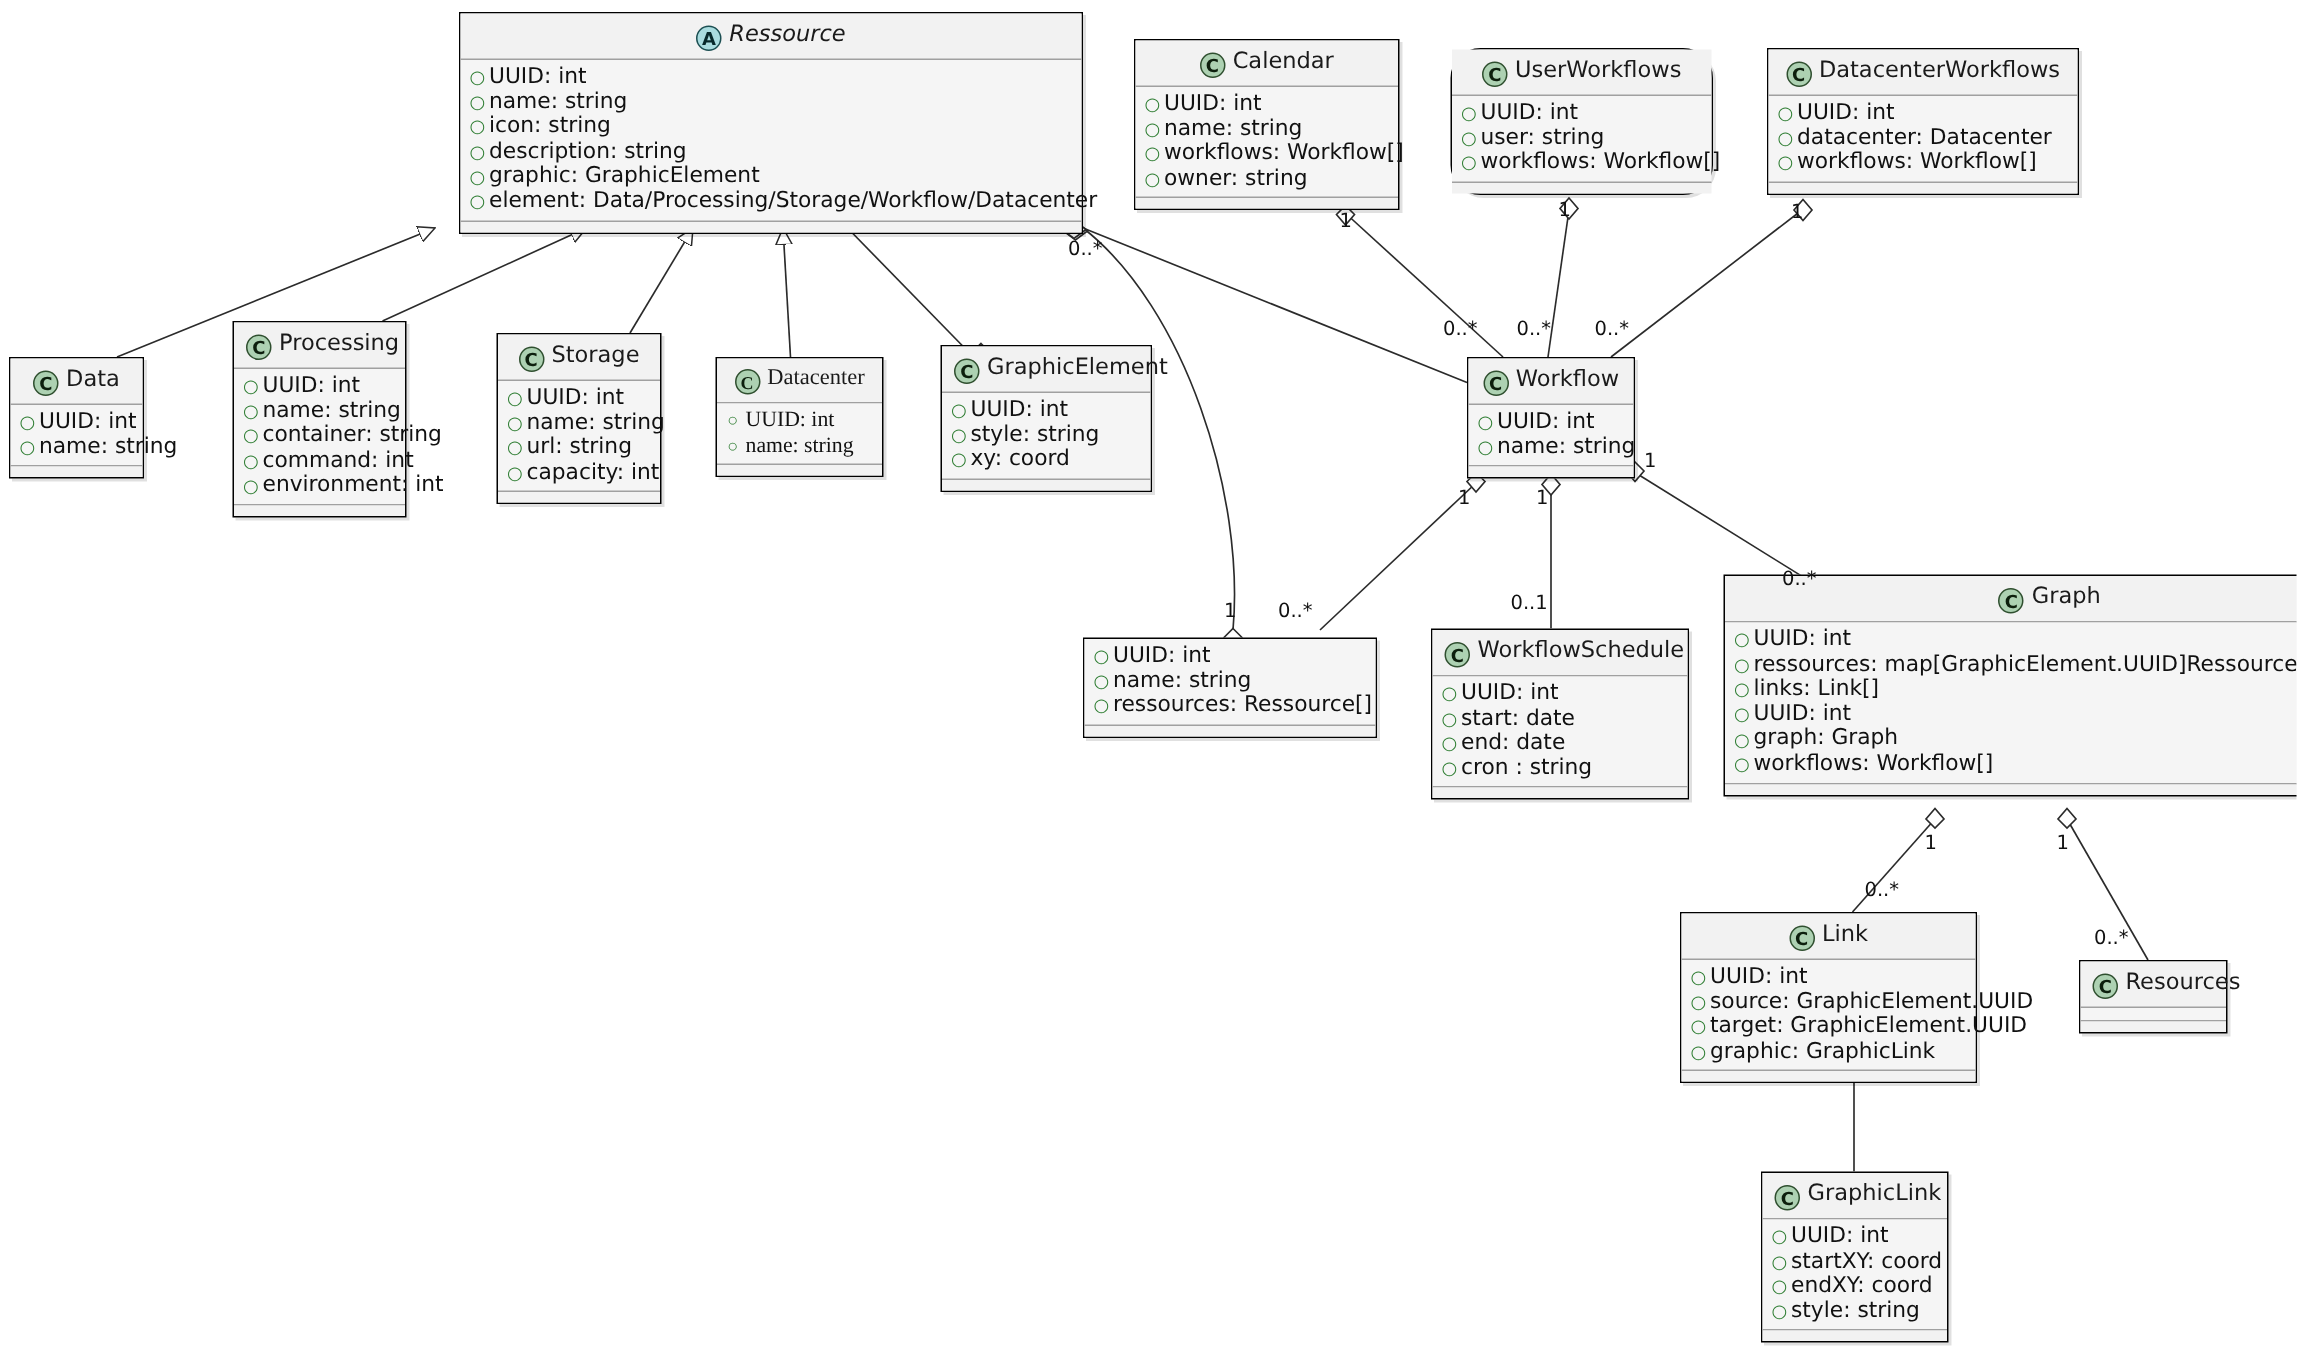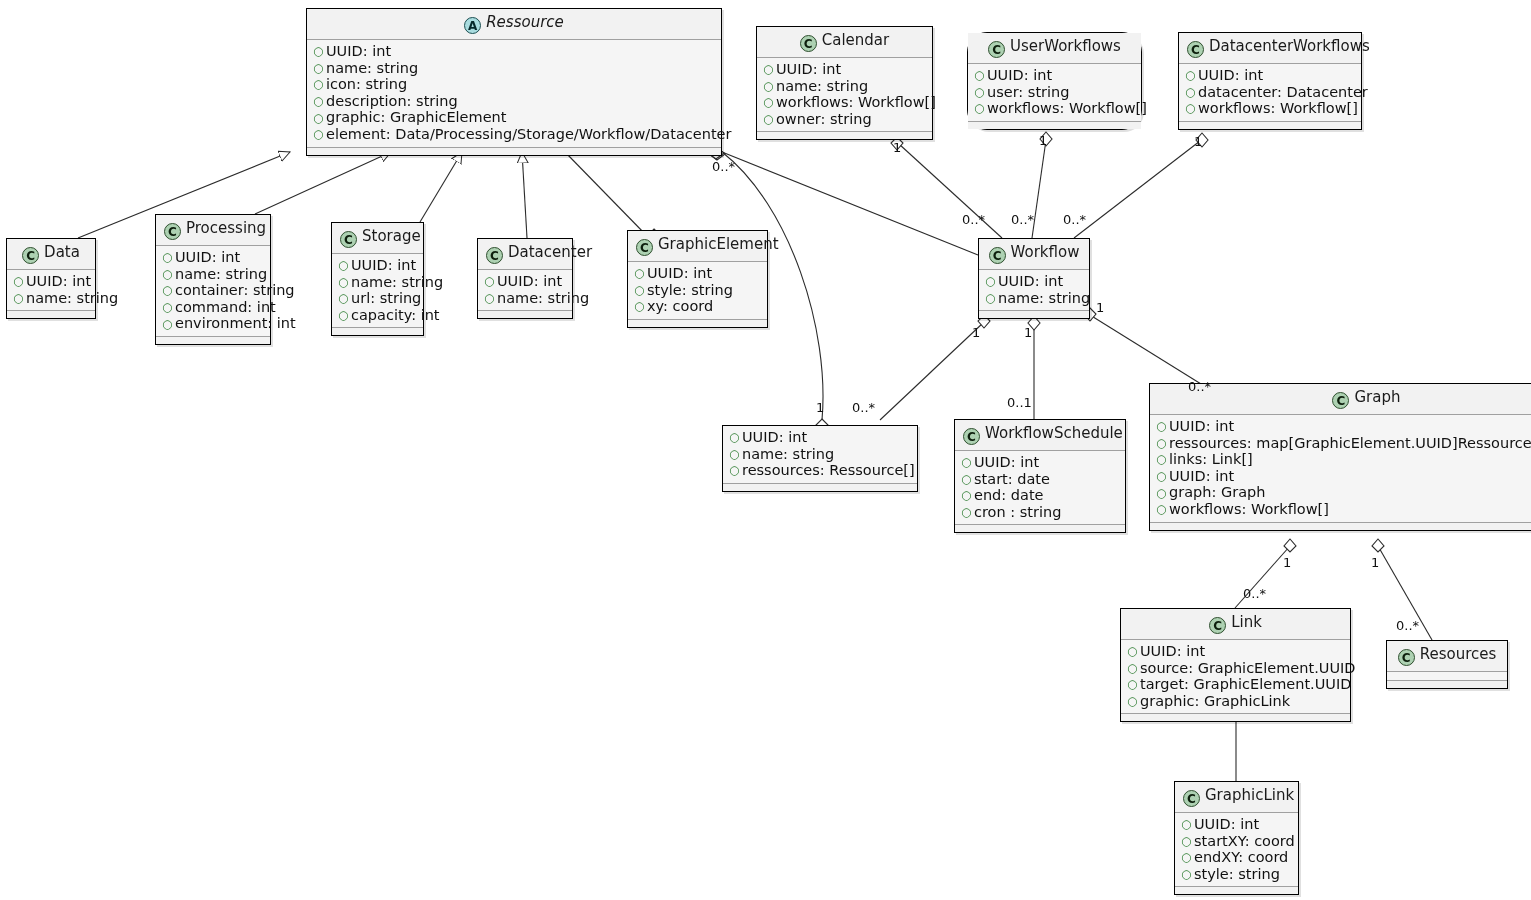--- a/index.html
+++ b/index.html
@@ -183,21 +183,21 @@
             <span class="vis">○</span>
             <span>user: string</span>
           </div>
           <div class="attr">
             <span class="vis">○</span>
             <span>workflows: Workflow[]</span>
           </div>
         </div>
         <div class="uml-footer"></div>
       </div>
-      <div class="uml-class" style="left: 1178px; top: 32px; width: 184px;">
+      <div class="uml-class" style="left: 1178px; top: 32px; width: 208px;">
         <div class="uml-header"><span class="badge c">C</span><span class="cls-name">DatacenterWorkflows</span></div>
         <div class="uml-attrs">
           <div class="attr">
             <span class="vis">○</span>
             <span>UUID: int</span>
           </div>
           <div class="attr">
             <span class="vis">○</span>
             <span>datacenter: Datacenter</span>
           </div>
@@ -241,21 +241,21 @@
             <span class="vis">○</span>
             <span>command: int</span>
           </div>
           <div class="attr">
             <span class="vis">○</span>
             <span>environment: int</span>
           </div>
         </div>
         <div class="uml-footer"></div>
       </div>
-      <div class="uml-class" style="left: 331px; top: 222px; width: 93px;">
+      <div class="uml-class" style="left: 331px; top: 222px; width: 110px;">
         <div class="uml-header"><span class="badge c">C</span><span class="cls-name">Storage</span></div>
         <div class="uml-attrs">
           <div class="attr">
             <span class="vis">○</span>
             <span>UUID: int</span>
           </div>
           <div class="attr">
             <span class="vis">○</span>
             <span>name: string</span>
           </div>
@@ -263,21 +263,21 @@
             <span class="vis">○</span>
             <span>url: string</span>
           </div>
           <div class="attr">
             <span class="vis">○</span>
             <span>capacity: int</span>
           </div>
         </div>
         <div class="uml-footer"></div>
       </div>
-      <div class="uml-class" style="left: 477px; top: 238px; width: 96px;">
+      <div class="uml-class" style="left: 477px; top: 238px; width: 112px; font-family: Liberation Serif, serif;">
         <div class="uml-header"><span class="badge c">C</span><span class="cls-name">Datacenter</span></div>
         <div class="uml-attrs">
           <div class="attr">
             <span class="vis">○</span>
             <span>UUID: int</span>
           </div>
           <div class="attr">
             <span class="vis">○</span>
             <span>name: string</span>
           </div>
@@ -378,21 +378,21 @@
             <span class="vis">○</span>
             <span>graph: Graph</span>
           </div>
           <div class="attr">
             <span class="vis">○</span>
             <span>workflows: Workflow[]</span>
           </div>
         </div>
         <div class="uml-footer"></div>
       </div>
-      <div class="uml-class" style="left: 1120px; top: 608px; width: 231px;">
+      <div class="uml-class" style="left: 1120px; top: 608px; width: 198px;">
         <div class="uml-header"><span class="badge c">C</span><span class="cls-name">Link</span></div>
         <div class="uml-attrs">
           <div class="attr">
             <span class="vis">○</span>
             <span>UUID: int</span>
           </div>
           <div class="attr">
             <span class="vis">○</span>
             <span>source: GraphicElement.UUID</span>
           </div>
@@ -400,21 +400,21 @@
             <span class="vis">○</span>
             <span>target: GraphicElement.UUID</span>
           </div>
           <div class="attr">
             <span class="vis">○</span>
             <span>graphic: GraphicLink</span>
           </div>
         </div>
         <div class="uml-footer"></div>
       </div>
-      <div class="uml-class" style="left: 1386px; top: 640px; width: 122px;">
+      <div class="uml-class" style="left: 1386px; top: 640px; width: 99px;">
         <div class="uml-header"><span class="badge c">C</span><span class="cls-name">Resources</span></div>
         <div class="uml-attrs empty"></div>
         <div class="uml-footer"></div>
       </div>
       <div class="uml-class" style="left: 1174px; top: 781px; width: 125px;">
         <div class="uml-header"><span class="badge c">C</span><span class="cls-name">GraphicLink</span></div>
         <div class="uml-attrs">
           <div class="attr">
             <span class="vis">○</span>
             <span>UUID: int</span>

